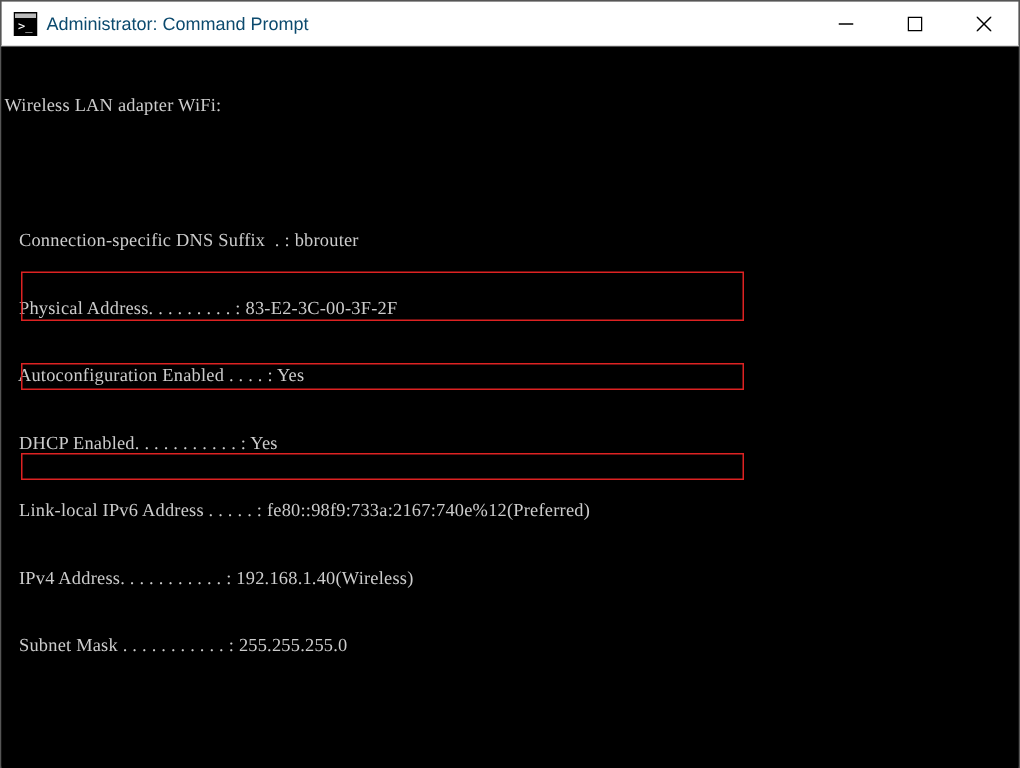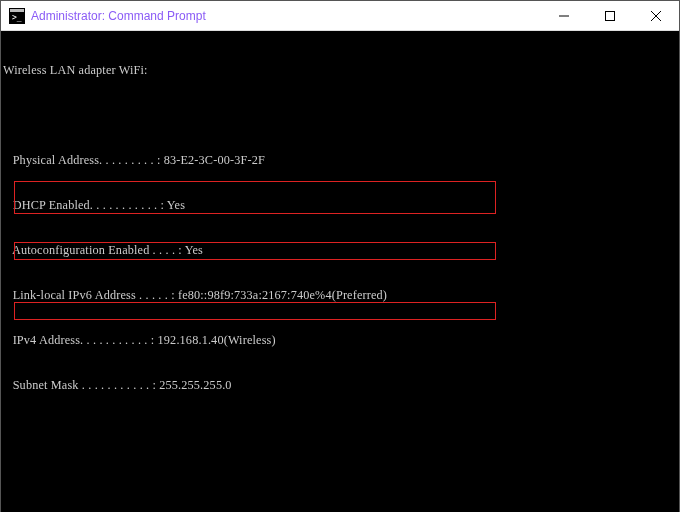--- a/index.html
+++ b/index.html
@@ -1,21 +1,21 @@
 <!DOCTYPE html>
 <html><head>
 <meta charset="utf-8">
 <style>
   * { margin:0; padding:0; box-sizing:border-box; }
   html,body { width:680px; height:512px; overflow:hidden; font-family:"Segoe UI",Tahoma,sans-serif; }
   .window { width:680px; height:512px; border:1px solid #555; display:flex; flex-direction:column; background:#000; }
   .titlebar { height:30px; background:#fff; display:flex; align-items:center; border-bottom:1px solid #ddd; }
   .titlebar-icon { width:16px; height:16px; margin:0 6px 0 8px; display:flex; align-items:center; justify-content:center; }
   .titlebar-icon svg { width:16px; height:16px; }
-  .titlebar-title { font-size:12px; color:#8b5cf6; flex:0 0 auto; }
+  .titlebar-title { font-size:12px; color:#0c4a6e; flex:0 0 auto; }
   .titlebar-spacer { flex:1; }
   .titlebar-btn { width:46px; height:30px; display:flex; align-items:center; justify-content:center; }
   .titlebar-btn svg { width:10px; height:10px; }
   .console { flex:1; background:#000; color:#ccc; font-family:Consolas,"Courier New",monospace; font-size:12.25px; line-height:15px; padding:2px 0 0 2px; white-space:pre; position:relative; letter-spacing:0.15px; }
   .line { display:block; height:15px;font-family:Liberation Serif, serif; }
   .hl { position:absolute; border:1px solid #d22; pointer-events:none; }
 </style>
 </head>
 <body>
 
@@ -44,24 +44,25 @@
       <svg viewBox="0 0 10 10">
           <line x1="0" y1="0" x2="10" y2="10" stroke="#000" stroke-width="1"></line>
           <line x1="10" y1="0" x2="0" y2="10" stroke="#000" stroke-width="1"></line>
         </svg>
     </div>
   </div>
 
   <div class="console" id="console">
     <span class="line">Wireless LAN adapter WiFi:</span>
     <span class="line"></span>
+    <span class="line">   Connection-specific DNS Suffix  . : bbrouter</span>
     <span class="line">   Physical Address. . . . . . . . . : 83-E2-3C-00-3F-2F</span>
+    <span class="line">   Autoconfiguration Enabled . . . . : Yes</span>
     <span class="line">   DHCP Enabled. . . . . . . . . . . : Yes</span>
-    <span class="line">   Autoconfiguration Enabled . . . . : Yes</span>
-    <span class="line">   Link-local IPv6 Address . . . . . : fe80::98f9:733a:2167:740e%4(Preferred)</span>
+    <span class="line">   Link-local IPv6 Address . . . . . : fe80::98f9:733a:2167:740e%12(Preferred)</span>
     <span class="line">   IPv4 Address. . . . . . . . . . . : 192.168.1.40(Wireless)</span>
     <span class="line">   Subnet Mask . . . . . . . . . . . : 255.255.255.0</span>
     
     
     
     
     
     
     
     

